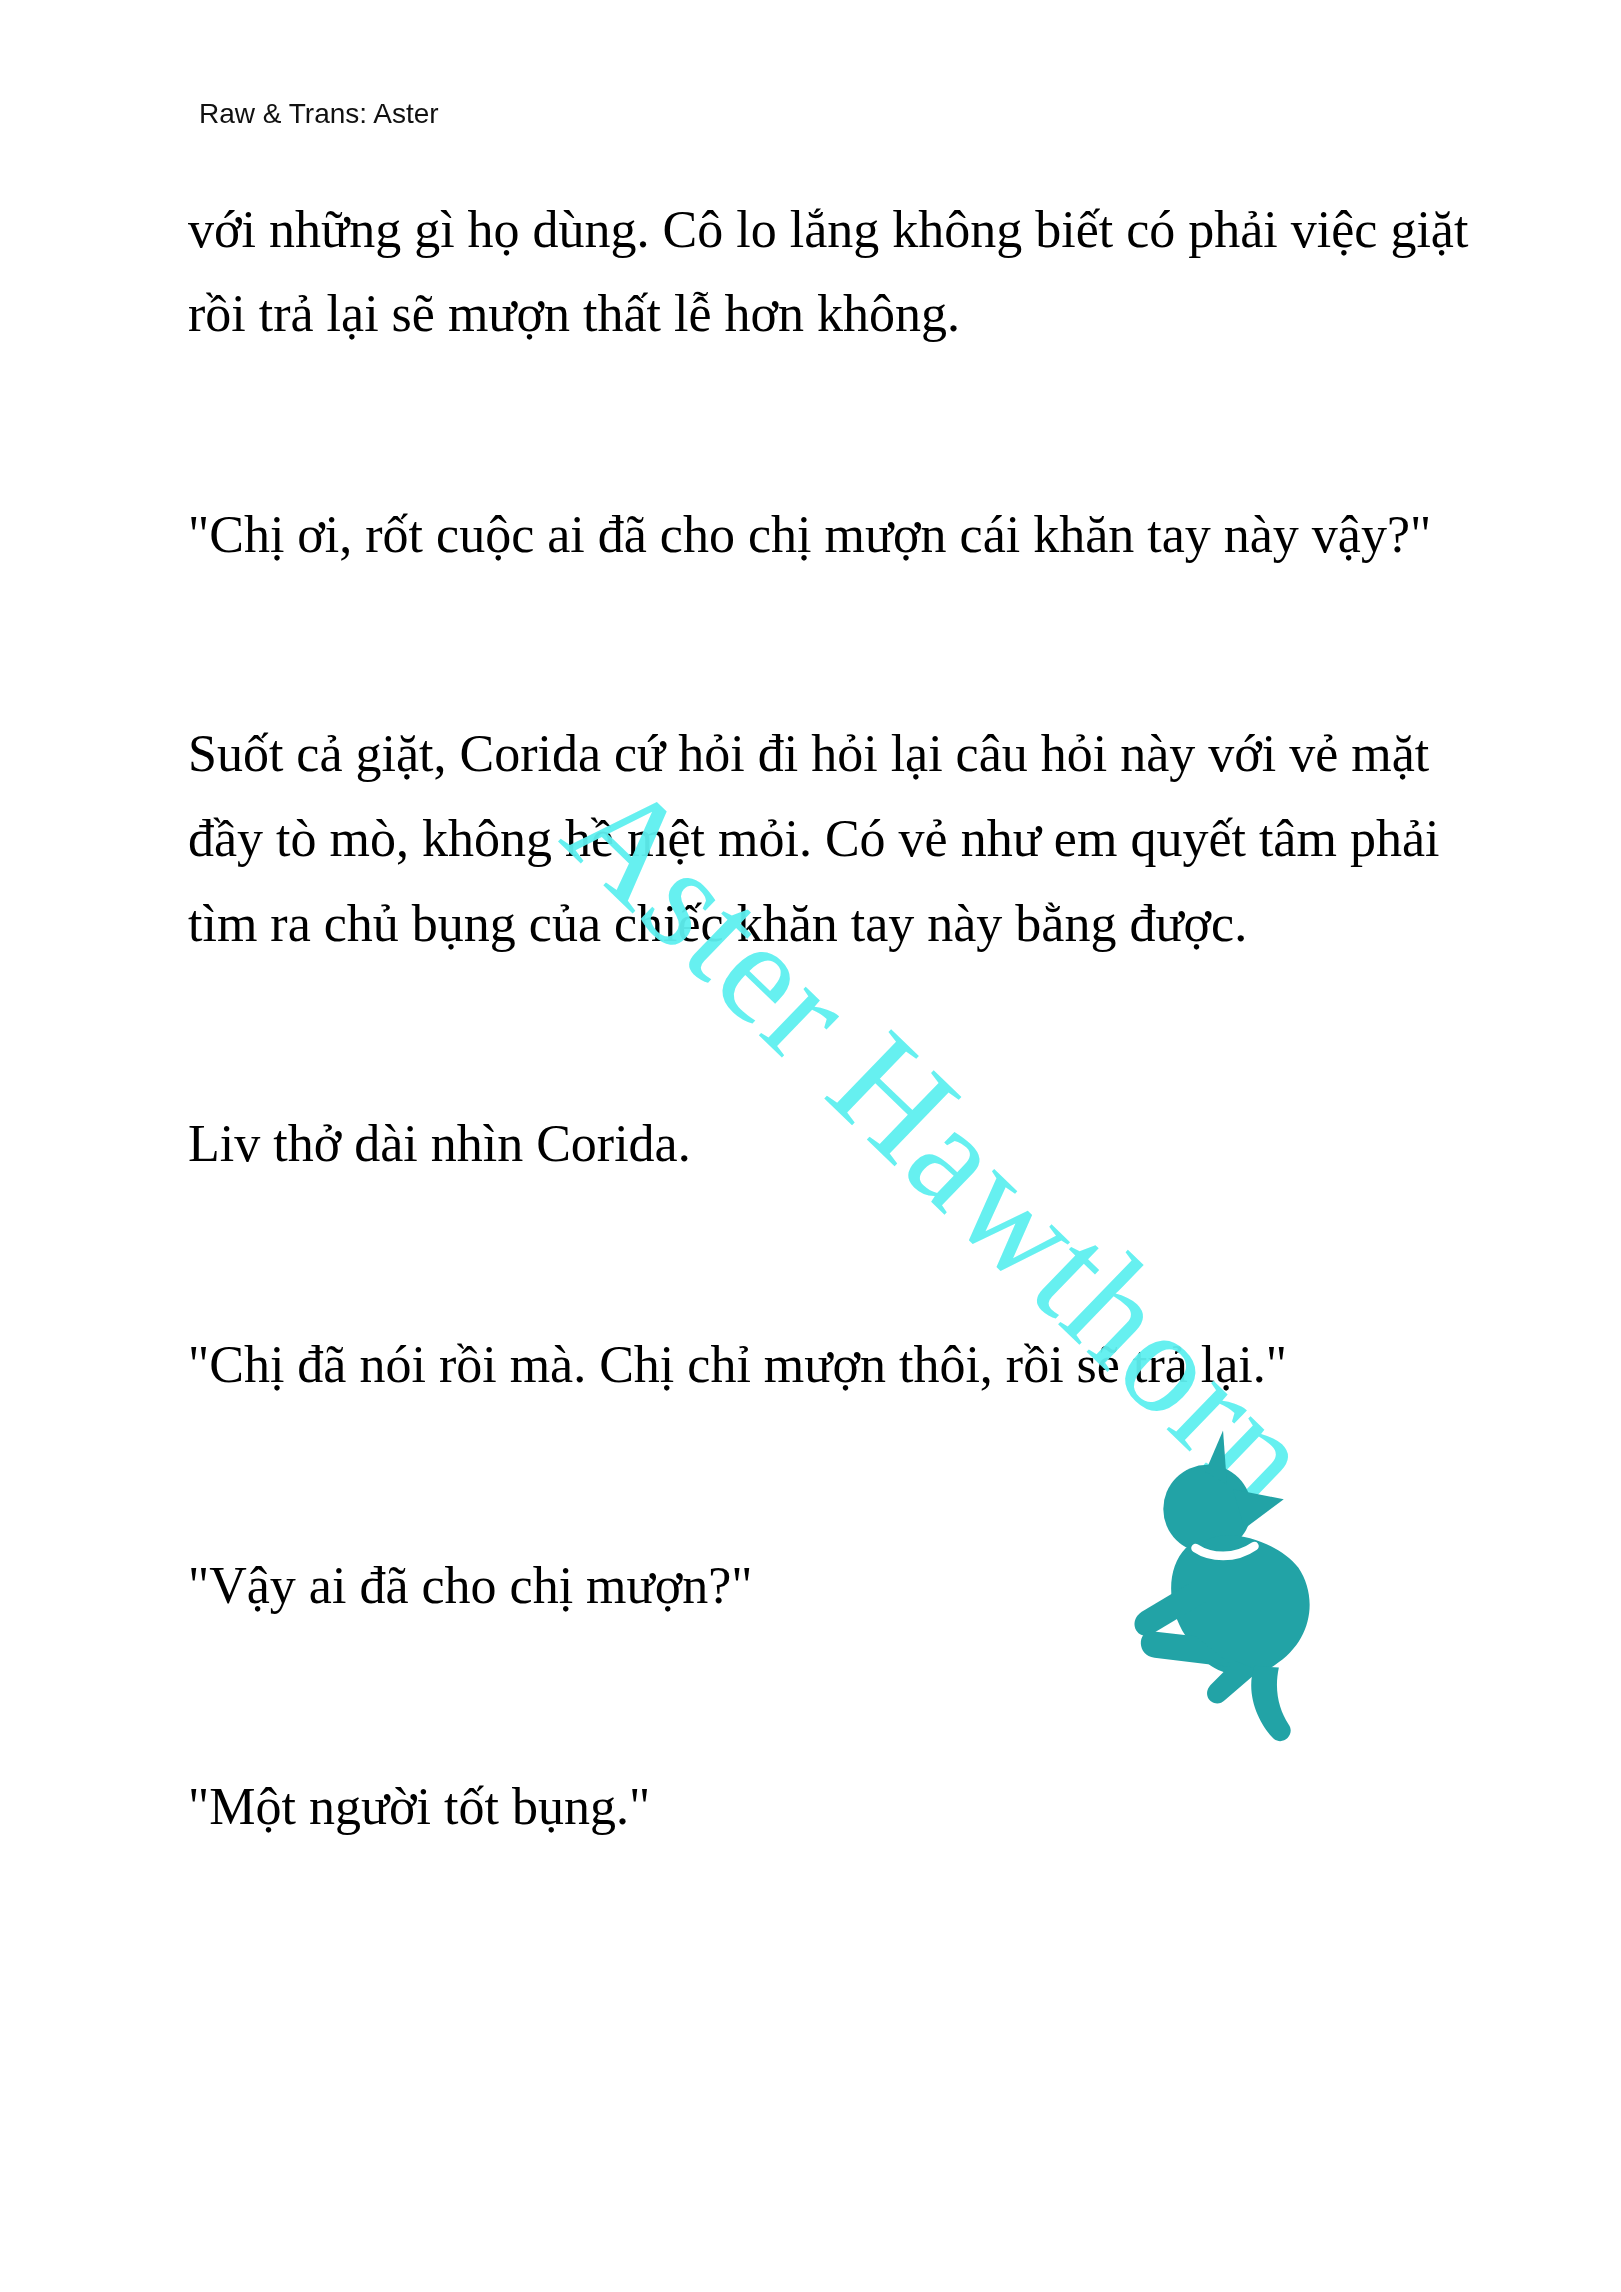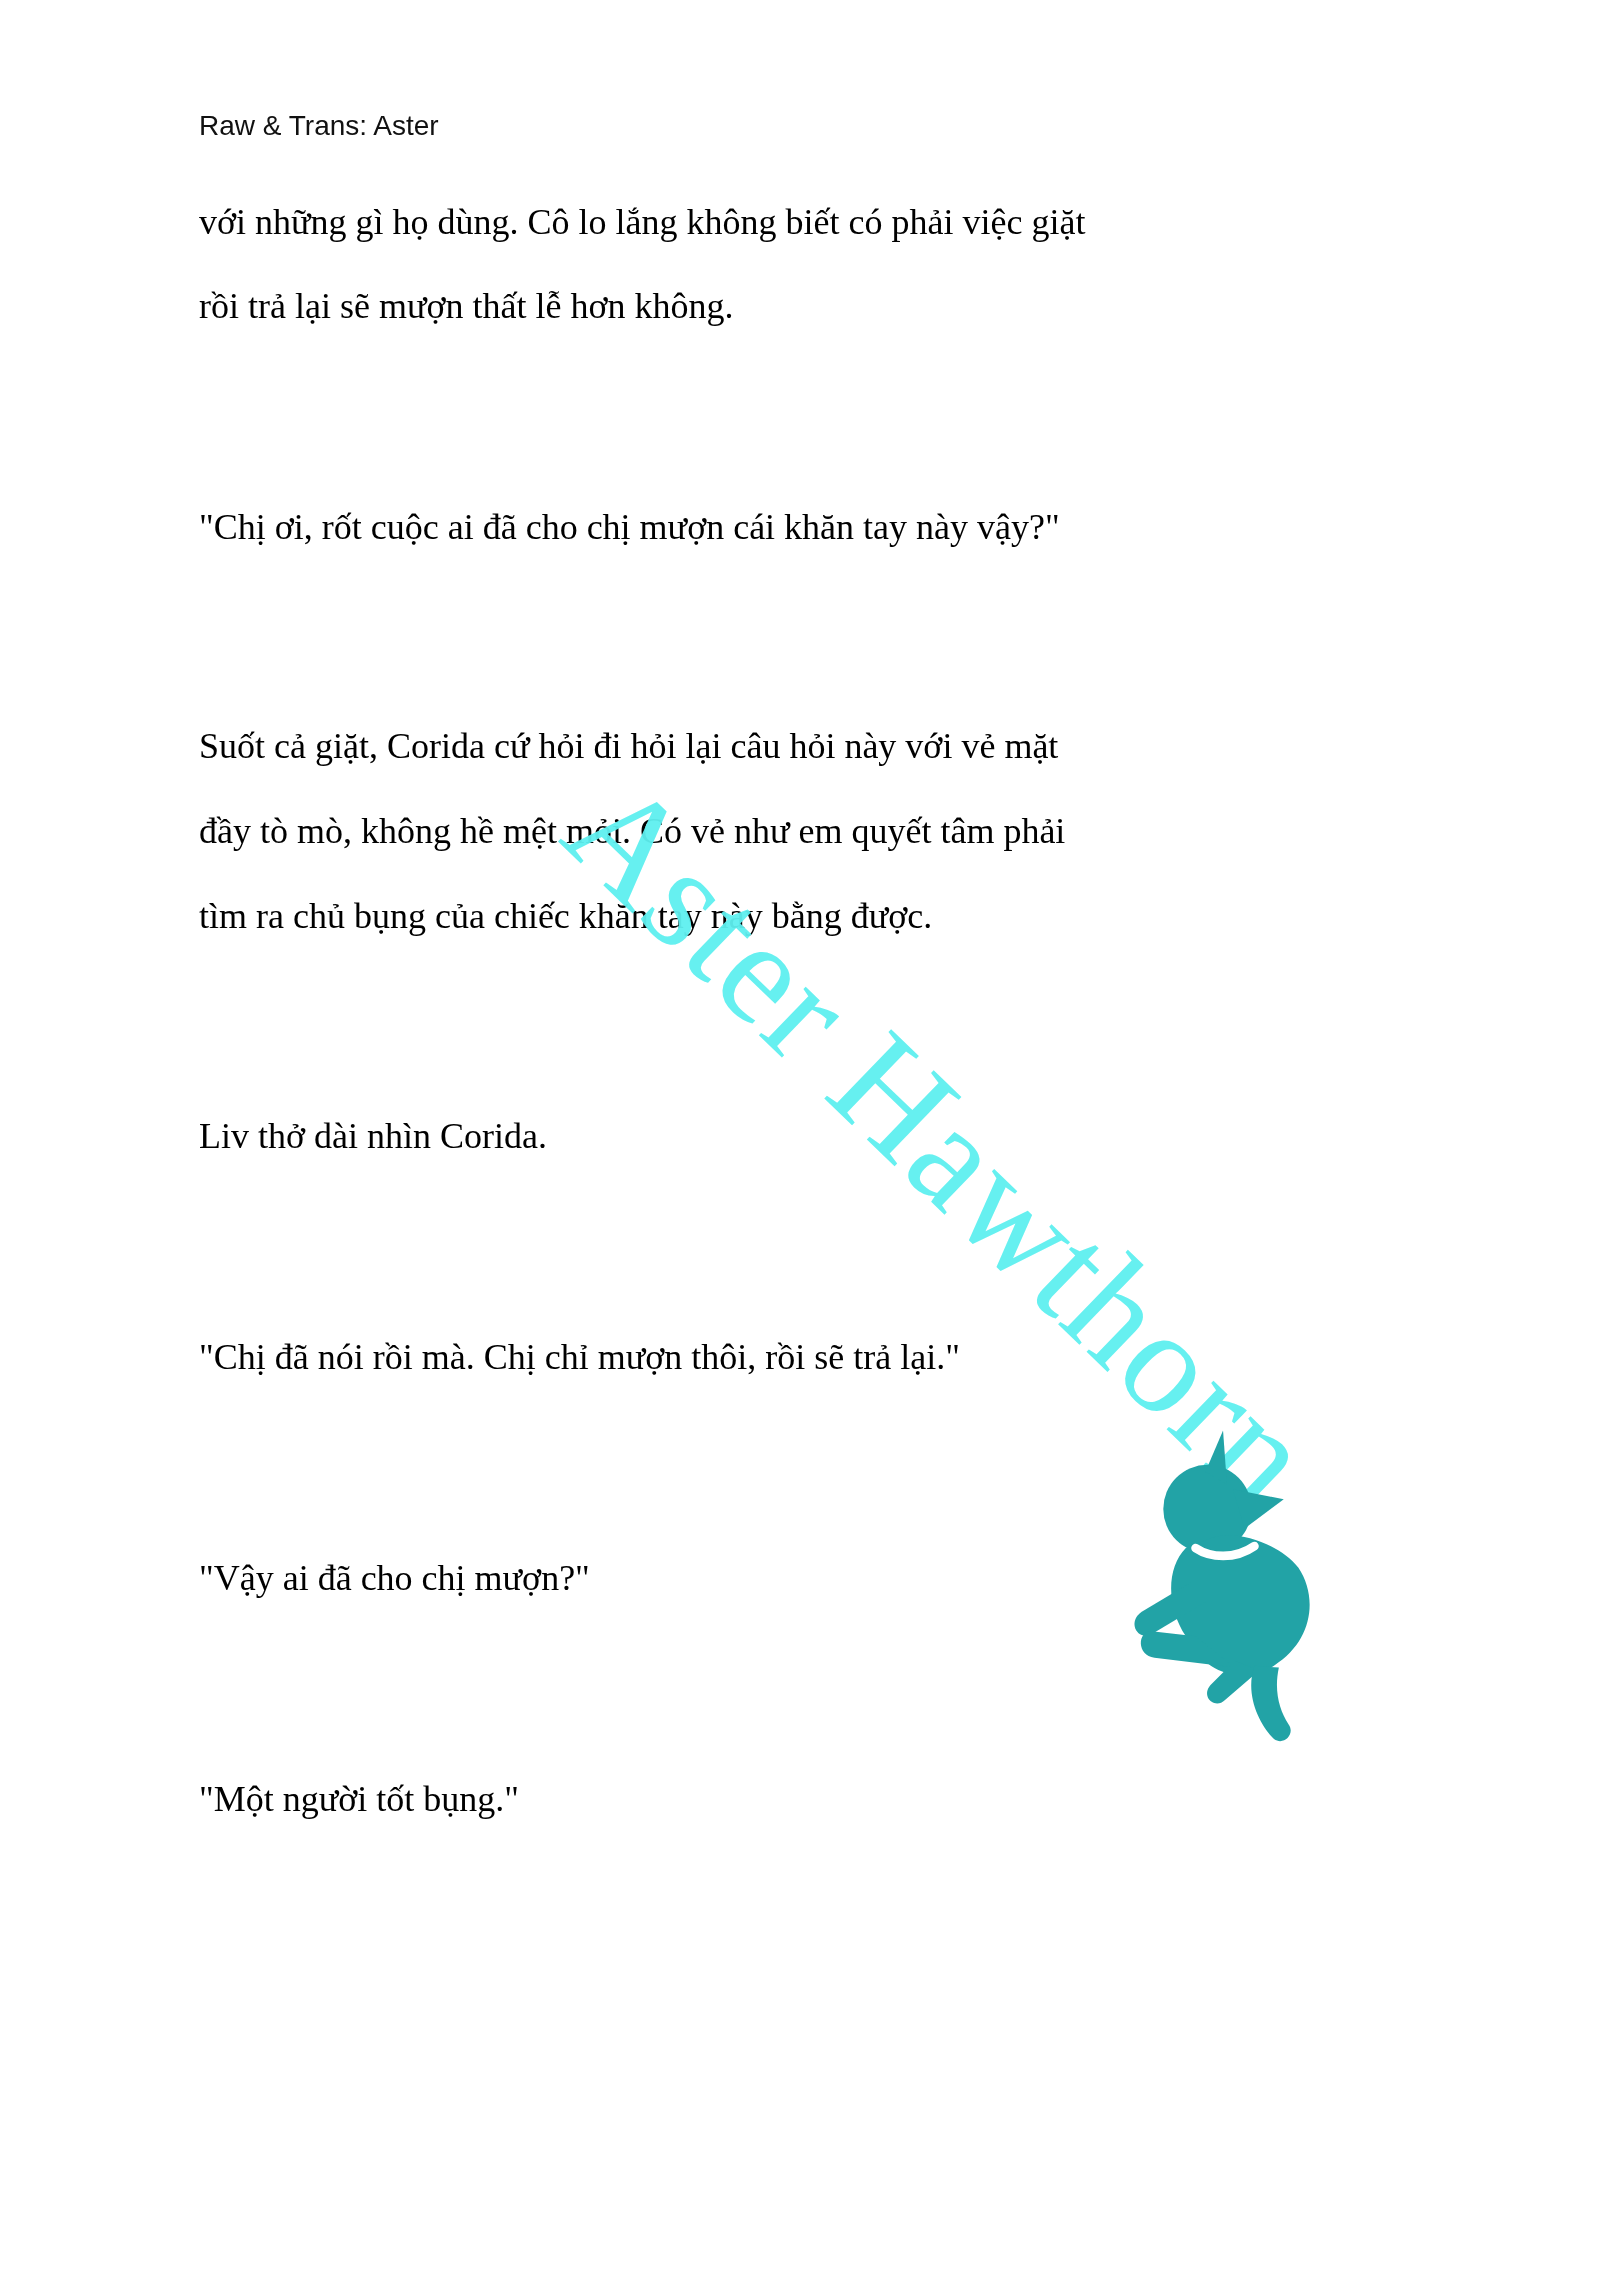--- a/index.html
+++ b/index.html
@@ -1,23 +1,23 @@
 <!DOCTYPE html>
 <html><head>
 <meta charset="utf-8">
 <style>
   html, body { margin:0; padding:0; background:#ffffff; }
   body { width:1621px; height:2293px; position:relative; overflow:hidden; }
   .header {
-    position:absolute; left:199px; top:110px;
+    position:absolute; left:199px; top:98px;
     font-family:"Liberation Sans", sans-serif; font-size:28px; color:#111;
   }
   .line {
-    position:absolute; left:199px;
-    font-family:"Liberation Serif", serif; font-size:36px; color:#000;
+    position:absolute; left:188px;
+    font-family:"Liberation Serif", serif; font-size:52px; color:#000;
     white-space:nowrap; line-height:1;
   }
   .watermark {
     position:absolute; left:211px; top:1029px;
     font-family:"Liberation Serif", serif; font-size:147px; color:#5ef0f0;
     transform-origin:0 0; transform:rotate(44deg) translate(118px,-510px);
     white-space:nowrap; opacity:0.95; letter-spacing:2px;
   }
   .cat { position:absolute; left:1117px; top:1411px; width:216px; height:333px; }
 </style>

